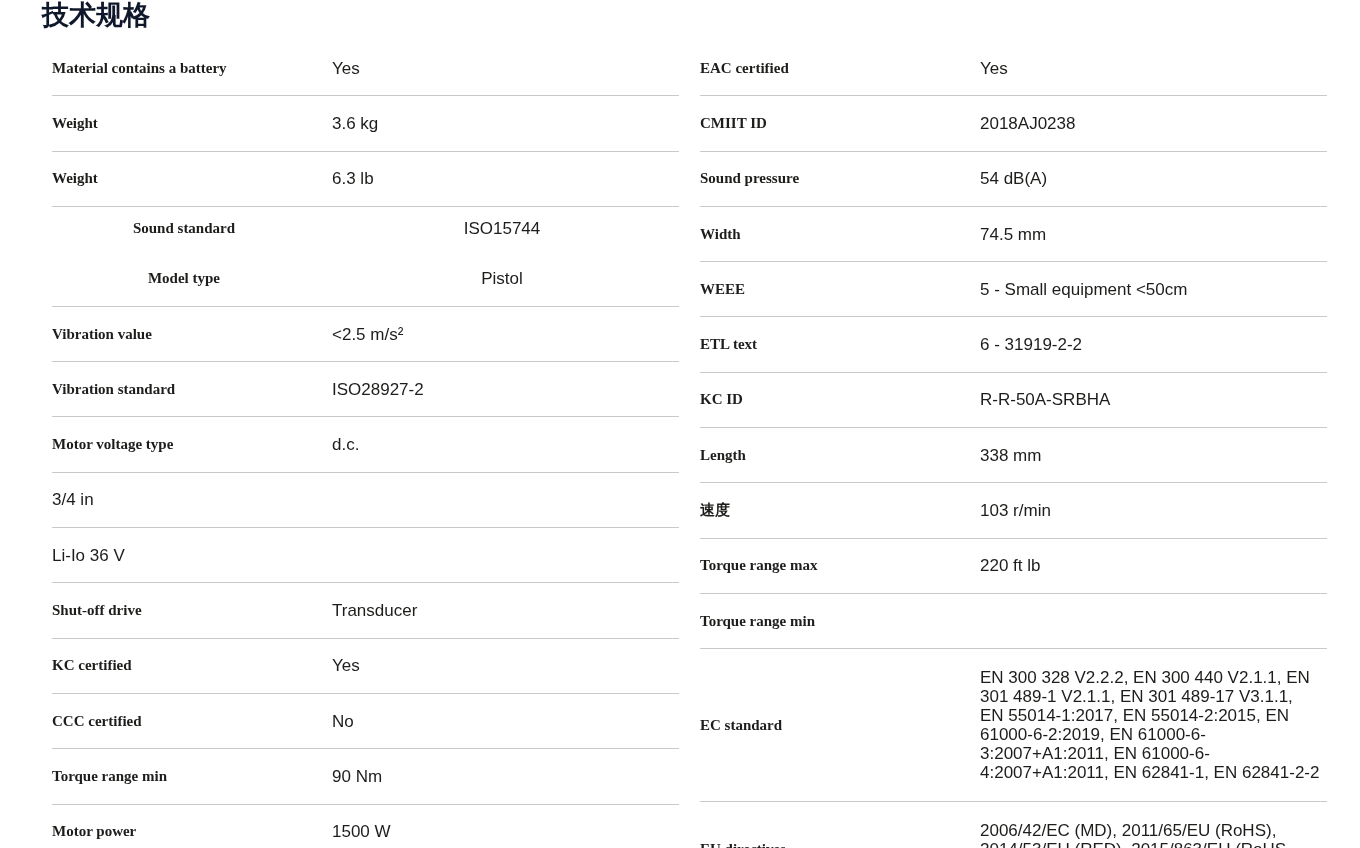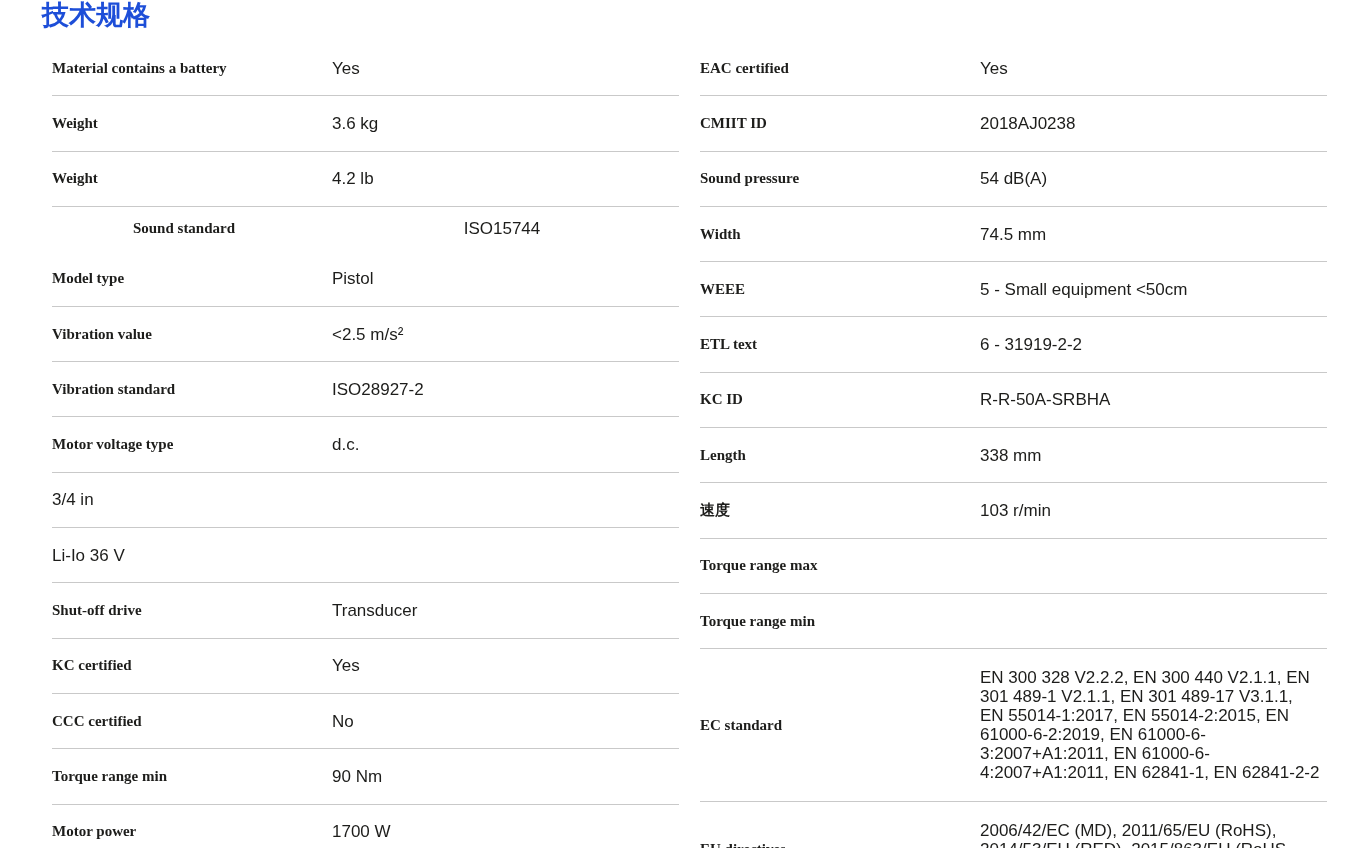--- a/index.html
+++ b/index.html
@@ -20,21 +20,21 @@
   .page{
     padding:1px 0 0 42px;
     width:1360px;
     height:848px;
   }
   h1.page-title{
     margin:0;
     font-size:27px;
     line-height:28px;
     font-weight:700;
-    color:#1d4ed8;
+    color:#0f172a;
   }
   .columns{
     display:flex;
     margin-left:10px;
     margin-top:12px;
     gap:21px;
   }
   .col{
     width:627px;
     flex:0 0 627px;
@@ -45,20 +45,21 @@
     align-items:center;
     border-bottom:1px solid var(--divider);
   }
   .spec-row.compact-top{
     height:44px;
     border-bottom:none;
     text-align:center;
   }
   .spec-row.compact-bottom{
     height:56px;
+    text-align:center;
   }
   .spec-row.multiline{
     height:auto;
     min-height:55.3px;
     padding:19px 0;
   }
   .spec-row.no-divider{
     border-bottom:none;
   }
   .spec-label{
@@ -89,21 +90,21 @@
         <div class="spec-row">
           <span class="spec-label">Material contains a battery</span>
           <span class="spec-value">Yes</span>
         </div>
         <div class="spec-row">
           <span class="spec-label">Weight</span>
           <span class="spec-value">3.6 kg</span>
         </div>
         <div class="spec-row">
           <span class="spec-label">Weight</span>
-          <span class="spec-value">4.2 lb</span>
+          <span class="spec-value">6.3 lb</span>
         </div>
         <div class="spec-row compact-top no-divider">
           <span class="spec-label">Sound standard</span>
           <span class="spec-value">ISO15744</span>
         </div>
         <div class="spec-row compact-bottom">
           <span class="spec-label">Model type</span>
           <span class="spec-value">Pistol</span>
         </div>
         <div class="spec-row">
@@ -135,21 +136,21 @@
         <div class="spec-row">
           <span class="spec-label">CCC certified</span>
           <span class="spec-value">No</span>
         </div>
         <div class="spec-row">
           <span class="spec-label">Torque range min</span>
           <span class="spec-value">90 Nm</span>
         </div>
         <div class="spec-row">
           <span class="spec-label">Motor power</span>
-          <span class="spec-value">1700 W</span>
+          <span class="spec-value">1500 W</span>
         </div>
       </section>
     <section class="col" id="col-right">
         <div class="spec-row">
           <span class="spec-label">EAC certified</span>
           <span class="spec-value">Yes</span>
         </div>
         <div class="spec-row">
           <span class="spec-label">CMIIT ID</span>
           <span class="spec-value">2018AJ0238</span>
@@ -177,20 +178,21 @@
         <div class="spec-row">
           <span class="spec-label">Length</span>
           <span class="spec-value">338 mm</span>
         </div>
         <div class="spec-row">
           <span class="spec-label">速度</span>
           <span class="spec-value">103 r/min</span>
         </div>
         <div class="spec-row">
           <span class="spec-label">Torque range max</span>
+          <span class="spec-value">220 ft lb</span>
         </div>
         <div class="spec-row">
           <span class="spec-label">Torque range min</span>
         </div>
         <div class="spec-row multiline">
           <span class="spec-label">EC standard</span>
           <span class="spec-value">EN 300 328 V2.2.2, EN 300 440 V2.1.1, EN 301 489-1 V2.1.1, EN 301 489-17 V3.1.1, EN 55014-1:2017, EN 55014-2:2015, EN 61000-6-2:2019, EN 61000-6-3:2007+A1:2011, EN 61000-6-4:2007+A1:2011, EN 62841-1, EN 62841-2-2</span>
         </div>
         <div class="spec-row multiline no-divider">
           <span class="spec-label">EU directives</span>

